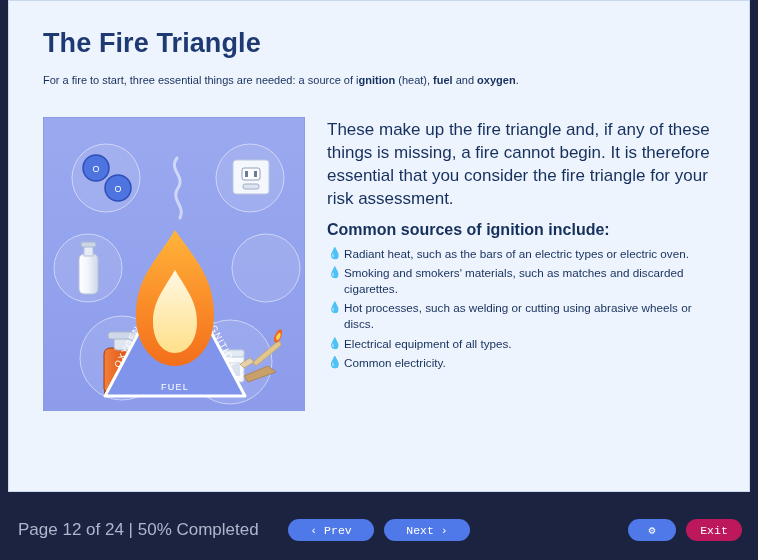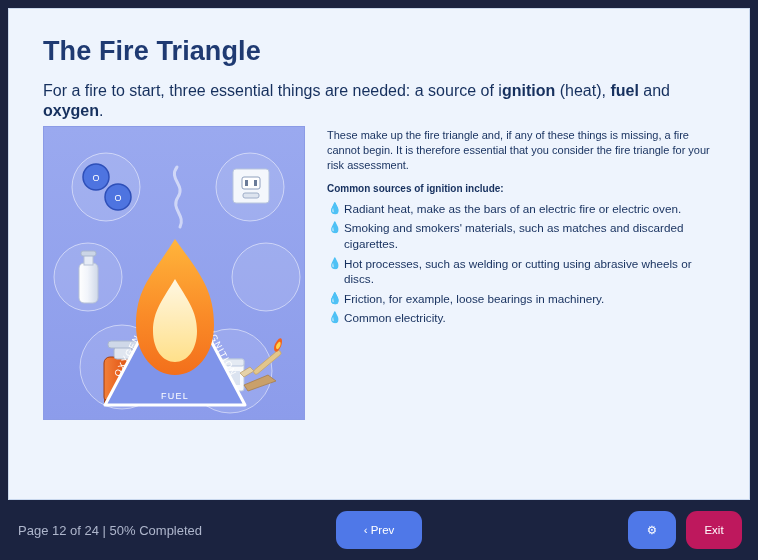--- a/index.html
+++ b/index.html
@@ -7,42 +7,42 @@
     margin: 0; padding: 0;
     width: 758px; height: 560px;
     background: #1a2238;
     font-family: "Liberation Sans", sans-serif;
     overflow: hidden;
   }
   #root {
     position: relative;
     width: 758px; height: 560px;
     background: #1b2340;
-    padding: 8px 8px 0 8px;
+    padding: 0 8px 0 8px;
   }
   .slide {
     position: relative;
     width: 742px;
     height: 492px;
     background: #eef4fd;
     border: 1px solid #c9d8ee;
     padding: 22px 30px 0 34px;
   }
   .title {
     font-size: 27px;
     color: #1f3a72;
     font-weight: bold;
     letter-spacing: 0.1px;
     margin: 6px 0 14px 0;
     line-height: 1.1;
   }
   .lede {
-    font-size: 16px;
-    color: #16305e;
-    margin-bottom: 4px;
+    font-size: 11px;
+    color: #16305e;
+    margin-bottom: 30px;
     line-height: 1.3;
   }
   .lede b { font-weight: bold; }
   .body {
     display: flex;
     gap: 22px;
     align-items: flex-start;
   }
   .figure {
     width: 262px;
@@ -51,27 +51,27 @@
     border: 1px solid #8b9be6;
     flex: 0 0 auto;
     position: relative;
     overflow: hidden;
   }
   .rightcol {
     flex: 1 1 auto;
     padding-top: 2px;
   }
   .para {
-    font-size: 11px;
+    font-size: 17px;
     color: #16305e;
     line-height: 1.35;
     margin-bottom: 10px;
   }
   .subhead {
-    font-size: 10px;
+    font-size: 16px;
     font-weight: bold;
     color: #16305e;
     margin-bottom: 7px;
   }
   ul.bullets { list-style: none; margin: 0 0 10px 0; padding: 0; }
   ul.bullets li {
     position: relative;
     padding-left: 17px;
     font-size: 11.7px;
     color: #16305e;
@@ -92,41 +92,41 @@
     left: 0; bottom: 0;
     width: 758px;
     height: 60px;
     background: #1b2340;
     display: flex;
     align-items: center;
   }
   .progress-text {
     position: absolute;
     left: 18px;
-    font-size: 13px;
+    font-size: 17px;
     color: #aeb6cc;
   }
   .navbtns {
     position: absolute;
     left: 50%;
     transform: translateX(-50%);
     display: flex;
     gap: 10px;
   }
   .pill {
     background: #4f78e8;
     color: #ffffff;
     font-size: 11.5px;
     border: none;
     border-radius: 11px;
-    height: 38px;
+    height: 22px;
     min-width: 86px;
     padding: 0 14px;
     cursor: pointer;
-    font-family: Liberation Sans, sans-serif;
+    font-family: Liberation Mono, monospace;
   }
   .rightbtns {
     position: absolute;
     right: 16px;
     display: flex;
     gap: 10px;
     align-items: center;
   }
   .pill.small { min-width: 48px; }
   .pill.exit { min-width: 56px; background: #be185d; }
@@ -224,37 +224,38 @@
           <path d="M131,112 C152,142 170,160 170,198 C170,228 152,248 131,248 C110,248 92,228 92,198 C92,160 110,146 131,112 Z" fill="url(#flameg)"></path>
           <path d="M131,152 C143,172 153,184 153,204 C153,223 143,235 131,235 C119,235 109,223 109,204 C109,184 119,172 131,152 Z" fill="url(#flameg2)"></path>
         </svg>
       </div>
 
       <div class="rightcol">
         <div class="para">These make up the fire triangle and, if any of these things is missing, a fire cannot begin. It is therefore essential that you consider the fire triangle for your risk assessment.</div>
         <div class="subhead">Common sources of ignition include:</div>
         <ul class="bullets">
           <li><span class="drop">💧</span></li>
-          <li><span class="drop">💧</span><span>Radiant heat, make as the bars of an electric fire or electric oven.</span></li>
+          <li><span class="drop">💧</span><span>Radiant heat, such as the bars of an electric types or electric oven.</span></li>
           <li><span class="drop">💧</span><span>Smoking and smokers' materials, such as matches and discarded cigarettes.</span></li>
           <li><span class="drop">💧</span><span>Hot processes, such as welding or cutting using abrasive wheels or discs.</span></li>
+          <li><span class="drop">💧</span><span>Electrical equipment of all types.</span></li>
           <li><span class="drop">💧</span></li>
           <li><span class="drop">💧</span></li>
-          <li><span class="drop">💧</span><span>Friction, for example, loose bearings in machinery.</span></li>
           <li><span class="drop">💧</span><span>Common electricity.</span></li>
         </ul>
       </div>
 
     </div>
   </div>
 
   <div class="footer">
     <div class="progress-text">Page 12 of 24 | 50% Completed</div>
     <div class="navbtns">
       <button class="pill">‹ Prev</button>
+      <button class="pill">Next ›</button>
     </div>
     <div class="rightbtns">
       <button class="pill small">
         <span>⚙</span>
       </button>
       <button class="pill exit">Exit</button>
     </div>
   </div>
 
 </div>

